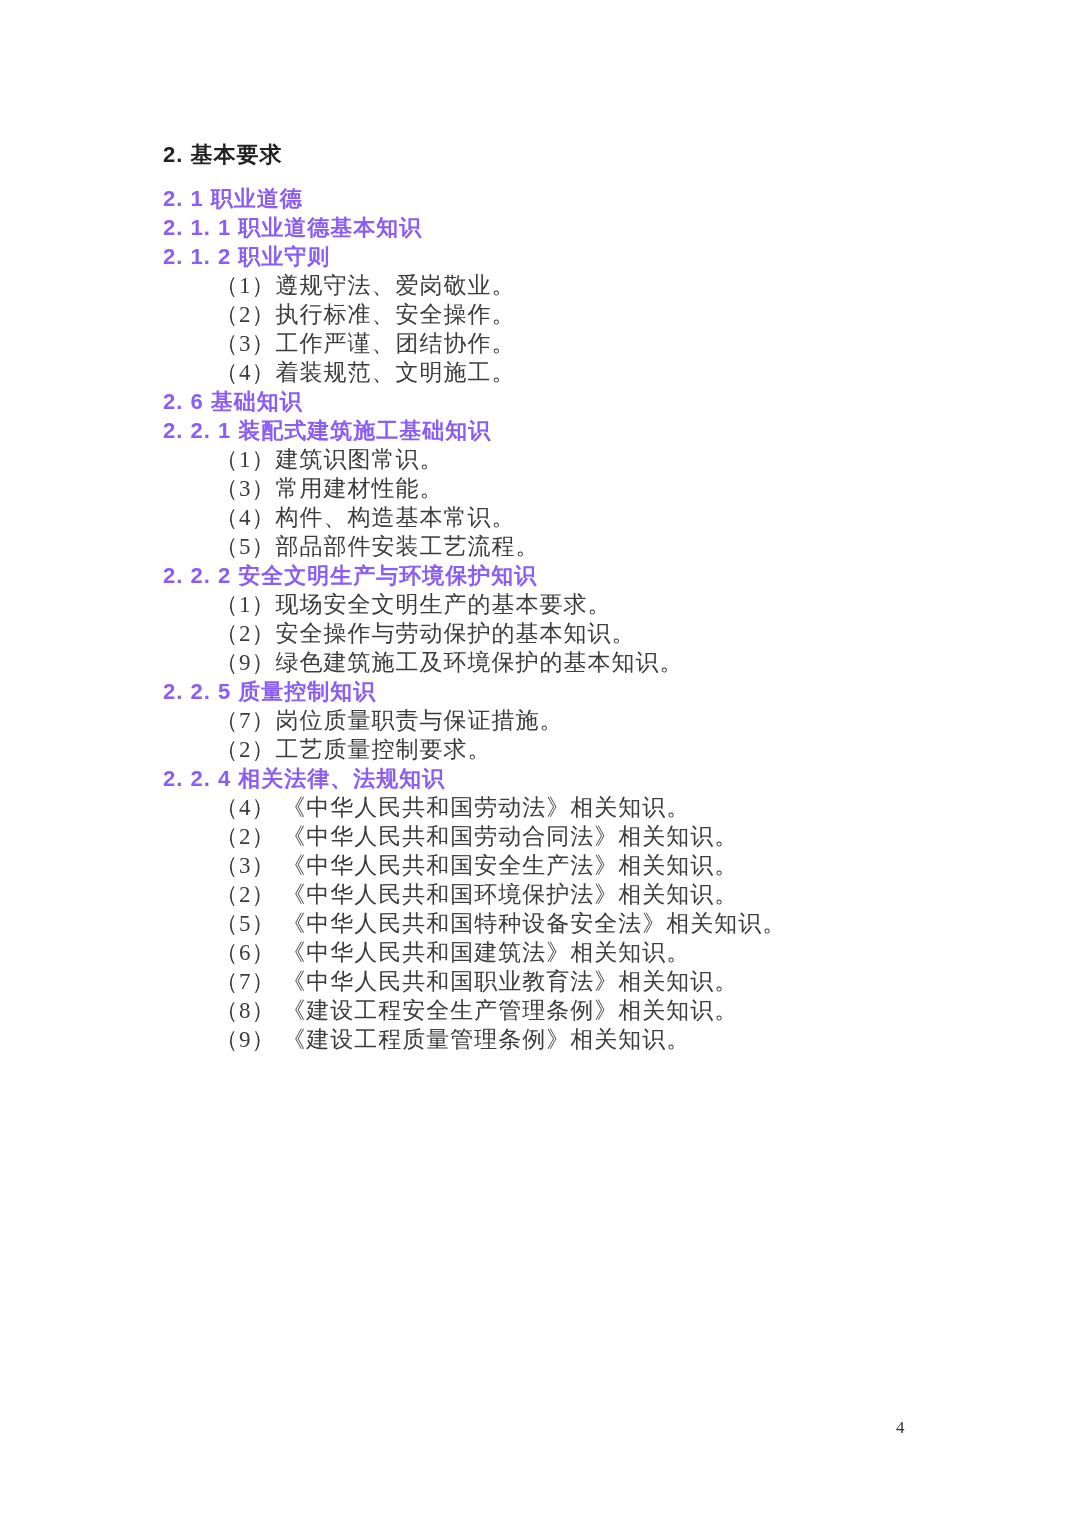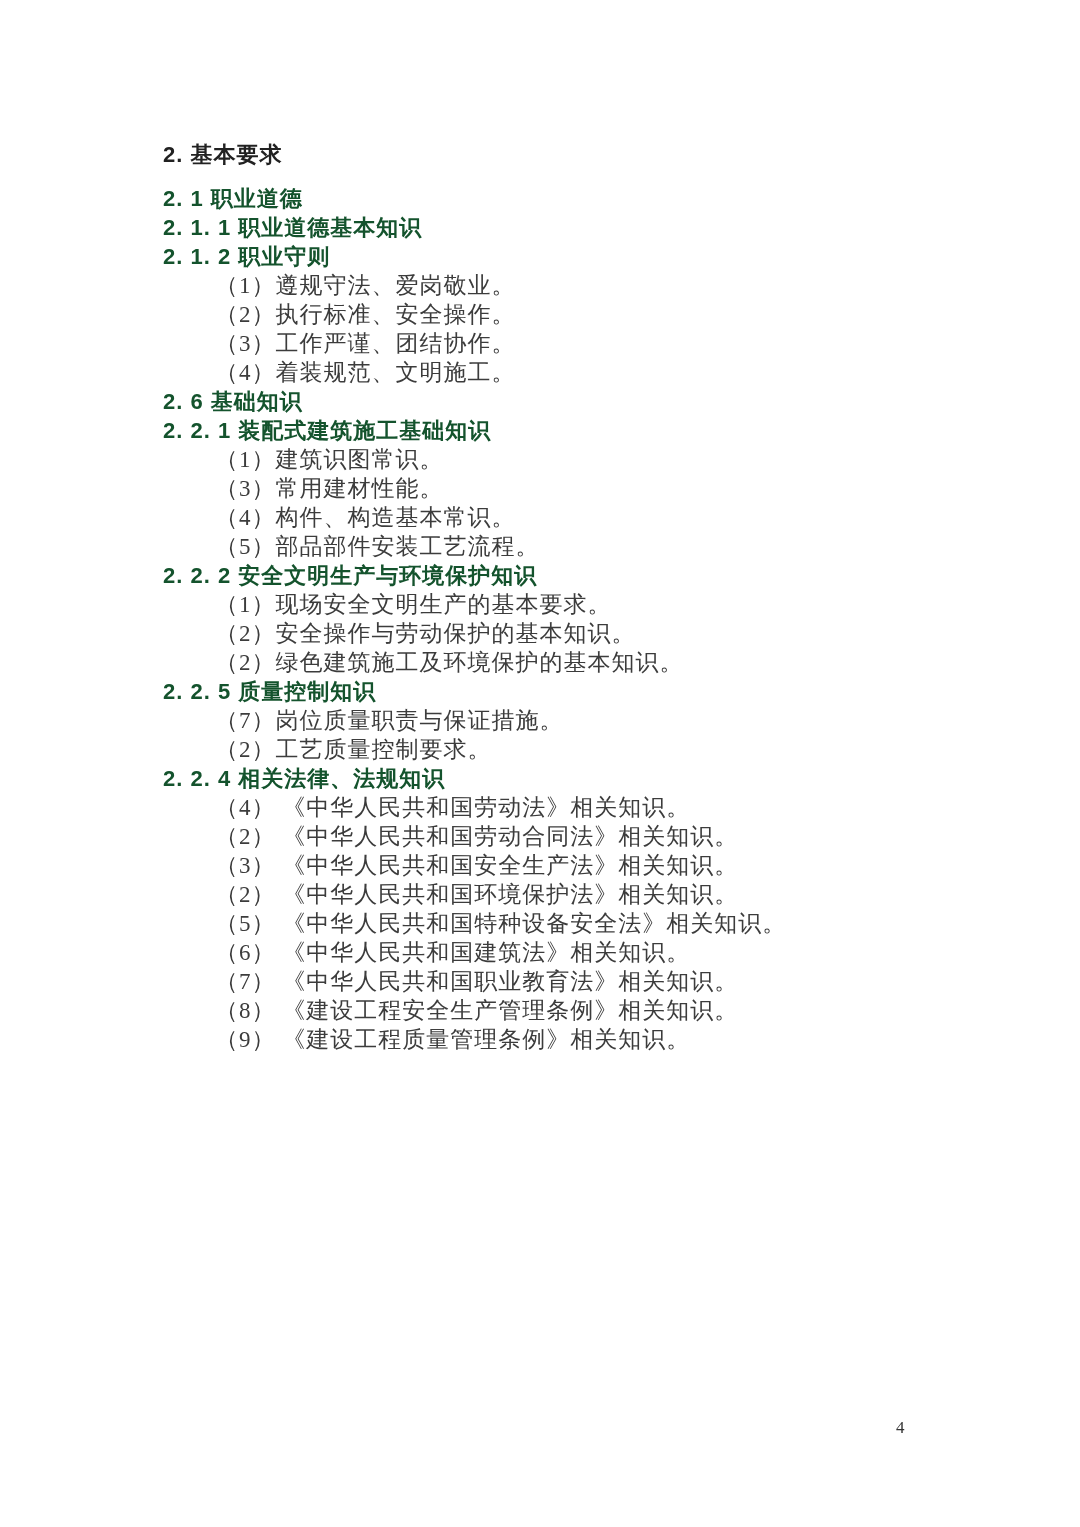--- a/index.html
+++ b/index.html
@@ -33,21 +33,21 @@
     line-height: 29px;
     color: #212121;
     letter-spacing: 1px;
     margin-bottom: 15px;
   }
   .h2, .h3 {
     font-family: "Liberation Sans", "DejaVu Sans", sans-serif;
     font-weight: bold;
     font-size: 22px;
     line-height: 29px;
-    color: #14532d;
+    color: #8b5cf6;
     letter-spacing: 1px;
   }
   .item {
     font-family: "Liberation Serif", "DejaVu Serif", serif;
     font-size: 23px;
     line-height: 29px;
     color: #3c3c3c;
     margin-left: 52px;
     letter-spacing: 1px;
   }
@@ -75,21 +75,21 @@
       <div class="block item">（4）着装规范、文明施工。</div>
       <div class="block h2">2. 6  基础知识</div>
       <div class="block h3">2. 2. 1  装配式建筑施工基础知识</div>
       <div class="block item">（1）建筑识图常识。</div>
       <div class="block item">（3）常用建材性能。</div>
       <div class="block item">（4）构件、构造基本常识。</div>
       <div class="block item">（5）部品部件安装工艺流程。</div>
       <div class="block h3">2. 2. 2  安全文明生产与环境保护知识</div>
       <div class="block item">（1）现场安全文明生产的基本要求。</div>
       <div class="block item">（2）安全操作与劳动保护的基本知识。</div>
-      <div class="block item">（2）绿色建筑施工及环境保护的基本知识。</div>
+      <div class="block item">（9）绿色建筑施工及环境保护的基本知识。</div>
       <div class="block h3">2. 2. 5  质量控制知识</div>
       <div class="block item">（7）岗位质量职责与保证措施。</div>
       <div class="block item">（2）工艺质量控制要求。</div>
       <div class="block h3">2. 2. 4  相关法律、法规知识</div>
       <div class="block item">（4） 《中华人民共和国劳动法》相关知识。</div>
       <div class="block item">（2） 《中华人民共和国劳动合同法》相关知识。</div>
       <div class="block item">（3） 《中华人民共和国安全生产法》相关知识。</div>
       <div class="block item">（2） 《中华人民共和国环境保护法》相关知识。</div>
       <div class="block item">（5） 《中华人民共和国特种设备安全法》相关知识。</div>
       <div class="block item">（6） 《中华人民共和国建筑法》相关知识。</div>

